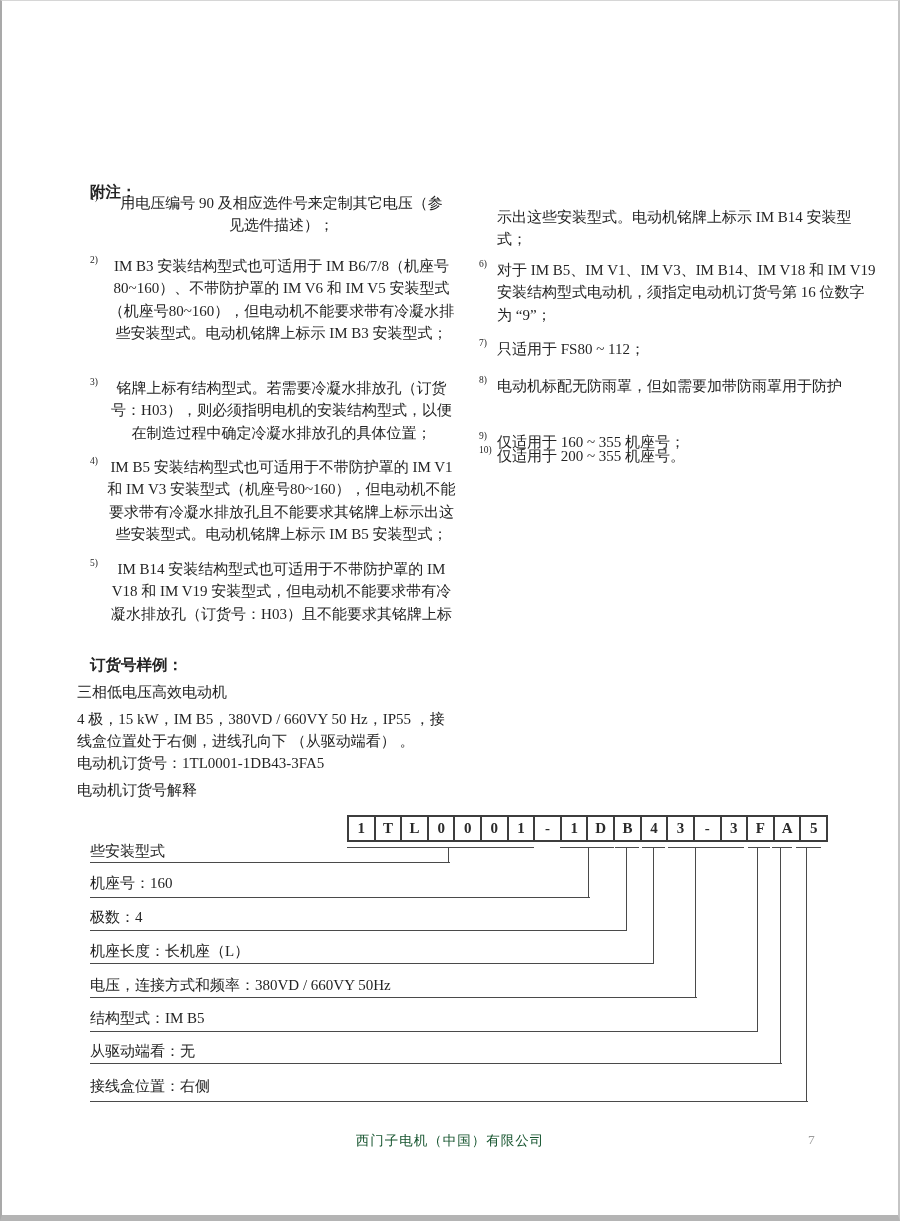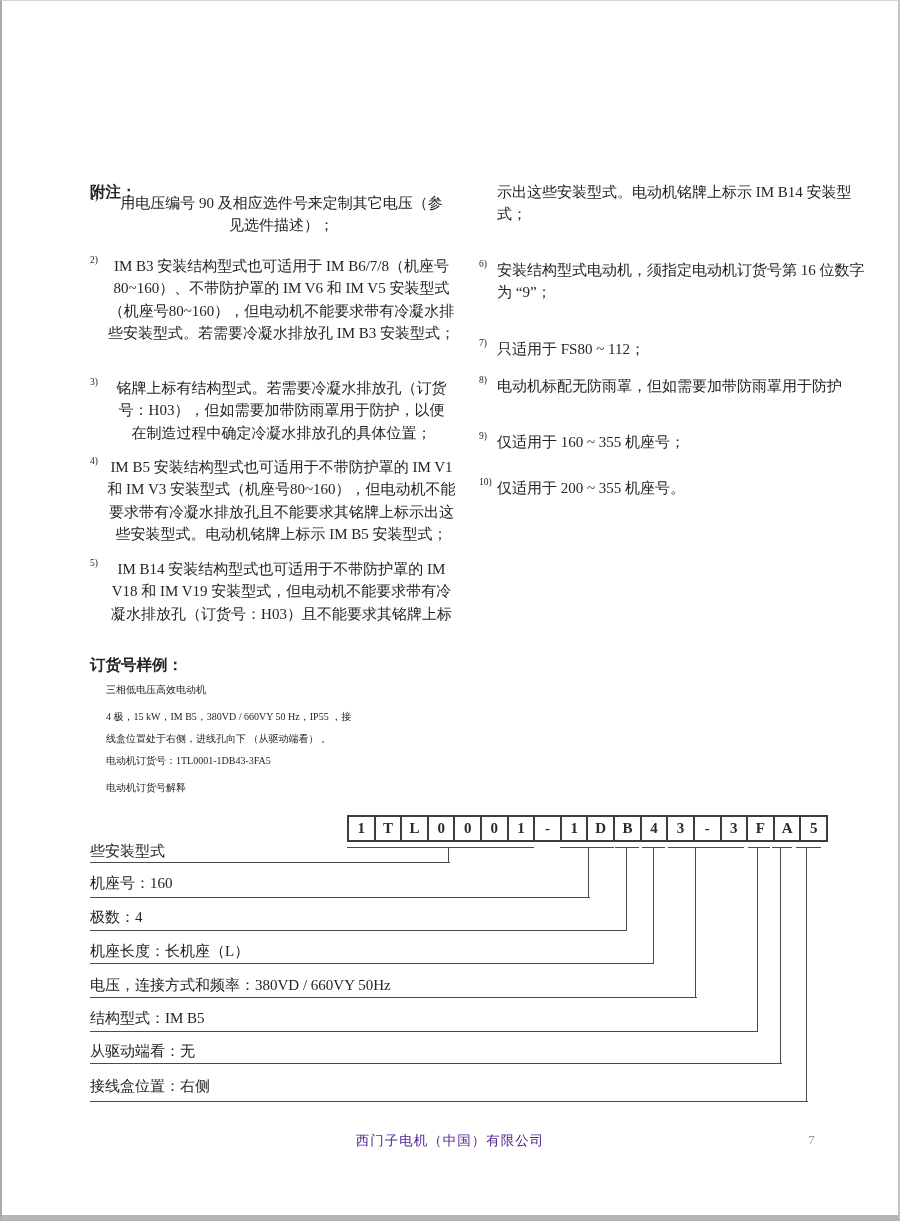--- a/index.html
+++ b/index.html
@@ -12,35 +12,35 @@
     color:#242424;overflow:hidden;
   }
   .h-bold{position:absolute;font-size:15.5px;font-weight:700;white-space:nowrap;}
   .note{position:absolute;font-size:15px;line-height:22.4px;}
   .note .num{position:absolute;left:0;top:-1px;font-size:9.5px;line-height:12px;}
   .note-l{left:88px;width:372px;}
   .note-l .body{margin-left:11px;text-align:center;}
   .note-r{left:477px;width:372px;}
   .note-r .body{margin-left:18px;}
   .tline{white-space:nowrap;}
-  .ex-line{position:absolute;left:104px;font-size:10px;white-space:nowrap;}
+  .ex-line{position:absolute;left:75px;font-size:15px;white-space:nowrap;}
   .code-boxes{
     position:absolute;left:345px;top:814px;width:481px;height:27px;
     display:flex;box-sizing:border-box;border:2px solid #3d3d3d;
   }
   .cell{
     flex:1;border-left:2px solid #3d3d3d;display:flex;align-items:center;justify-content:center;
     font-size:15px;font-weight:600;color:#2a2a2a;
   }
   .cell:first-child{border-left:none;}
   .hline{position:absolute;height:0;border-top:1.6px solid #4a4a4a;}
   .vline{position:absolute;width:0;border-left:1.6px solid #4a4a4a;}
   .rlabel{position:absolute;left:88px;font-size:15px;white-space:nowrap;}
   .footer{position:absolute;left:0;right:0;top:1131px;text-align:center;
-          font-size:13.5px;color:#4c1d95;letter-spacing:1px;}
+          font-size:13.5px;color:#14532d;letter-spacing:1px;}
   .pagenum{position:absolute;left:806px;top:1131px;font-size:13.5px;color:#9b9b9b;}
 </style>
 </head>
 <body>
 
 <div class="page">
 
   <div class="h-bold" style="left:88px;top:181px">附注：</div>
 
   <div class="note note-l" style="top:191px">
@@ -49,28 +49,28 @@
       <div class="tline">用电压编号 90 及相应选件号来定制其它电压（参</div>
       <div class="tline">见选件描述）；</div>
     </div>
   </div>
   <div class="note note-l" style="top:254px">
     <span class="num">2)</span>
     <div class="body">
       <div class="tline">IM B3 安装结构型式也可适用于 IM B6/7/8（机座号</div>
       <div class="tline">80~160）、不带防护罩的 IM V6 和 IM V5 安装型式</div>
       <div class="tline">（机座号80~160），但电动机不能要求带有冷凝水排</div>
-      <div class="tline">些安装型式。若需要冷凝水排放孔 IM B3 安装型式；</div>
+      <div class="tline">些安装型式。电动机铭牌上标示 IM B3 安装型式；</div>
     </div>
   </div>
   <div class="note note-l" style="top:376px">
     <span class="num">3)</span>
     <div class="body">
       <div class="tline">铭牌上标有结构型式。若需要冷凝水排放孔（订货</div>
-      <div class="tline">号：H03），但如需要加带防雨罩用于防护，以便</div>
+      <div class="tline">号：H03），则必须指明电机的安装结构型式，以便</div>
       <div class="tline">在制造过程中确定冷凝水排放孔的具体位置；</div>
     </div>
   </div>
   <div class="note note-l" style="top:455px">
     <span class="num">4)</span>
     <div class="body">
       <div class="tline">IM B5 安装结构型式也可适用于不带防护罩的 IM V1</div>
       <div class="tline">和 IM V3 安装型式（机座号80~160），但电动机不能</div>
       <div class="tline">要求带有冷凝水排放孔且不能要求其铭牌上标示出这</div>
       <div class="tline">些安装型式。电动机铭牌上标示 IM B5 安装型式；</div>
@@ -78,30 +78,31 @@
   </div>
   <div class="note note-l" style="top:557px">
     <span class="num">5)</span>
     <div class="body">
       <div class="tline">IM B14 安装结构型式也可适用于不带防护罩的 IM</div>
       <div class="tline">V18 和 IM V19 安装型式，但电动机不能要求带有冷</div>
       <div class="tline">凝水排放孔（订货号：H03）且不能要求其铭牌上标</div>
     </div>
   </div>
 
-  <div class="note note-r" style="top:180px">
+  <div class="note note-r" style="top:205px">
     <span class="num"></span>
     <div class="body">
       <div class="tline">示出这些安装型式。电动机铭牌上标示 IM B14 安装型</div>
       <div class="tline">式；</div>
     </div>
   </div>
   <div class="note note-r" style="top:258px">
     <span class="num">6)</span>
     <div class="body">
+      <div class="tline">对于 IM B5、IM V1、IM V3、IM B14、IM V18 和 IM V19</div>
       <div class="tline">安装结构型式电动机，须指定电动机订货号第 16 位数字</div>
       <div class="tline">为 “9”；</div>
     </div>
   </div>
   <div class="note note-r" style="top:337px">
     <span class="num">7)</span>
     <div class="body">
       <div class="tline">只适用于 FS80 ~ 112；</div>
     </div>
   </div>
@@ -110,21 +111,21 @@
     <div class="body">
       <div class="tline">电动机标配无防雨罩，但如需要加带防雨罩用于防护</div>
     </div>
   </div>
   <div class="note note-r" style="top:430px">
     <span class="num">9)</span>
     <div class="body">
       <div class="tline">仅适用于 160 ~ 355 机座号；</div>
     </div>
   </div>
-  <div class="note note-r" style="top:476px">
+  <div class="note note-r" style="top:444px">
     <span class="num">10)</span>
     <div class="body">
       <div class="tline">仅适用于 200 ~ 355 机座号。</div>
     </div>
   </div>
 
   <div class="h-bold" style="left:88px;top:654px">订货号样例：</div>
   <div class="ex-line" style="top:682px">三相低电压高效电动机</div>
   <div class="ex-line" style="top:709px">4 极，15 kW，IM B5，380VD / 660VY 50 Hz，IP55 ，接</div>
   <div class="ex-line" style="top:731px">线盒位置处于右侧，进线孔向下 （从驱动端看） 。</div>

